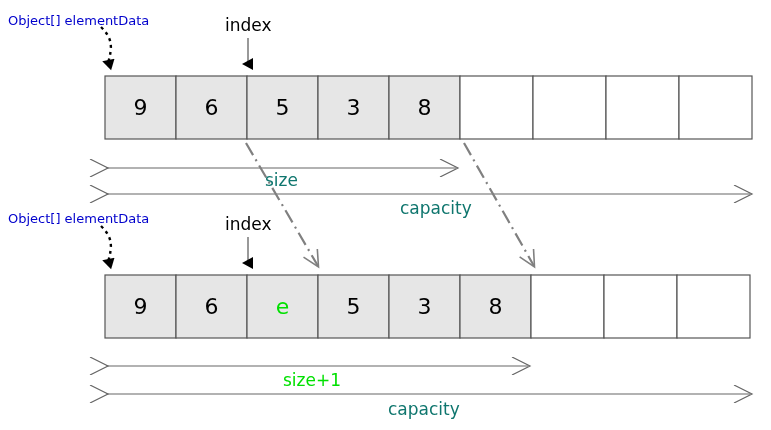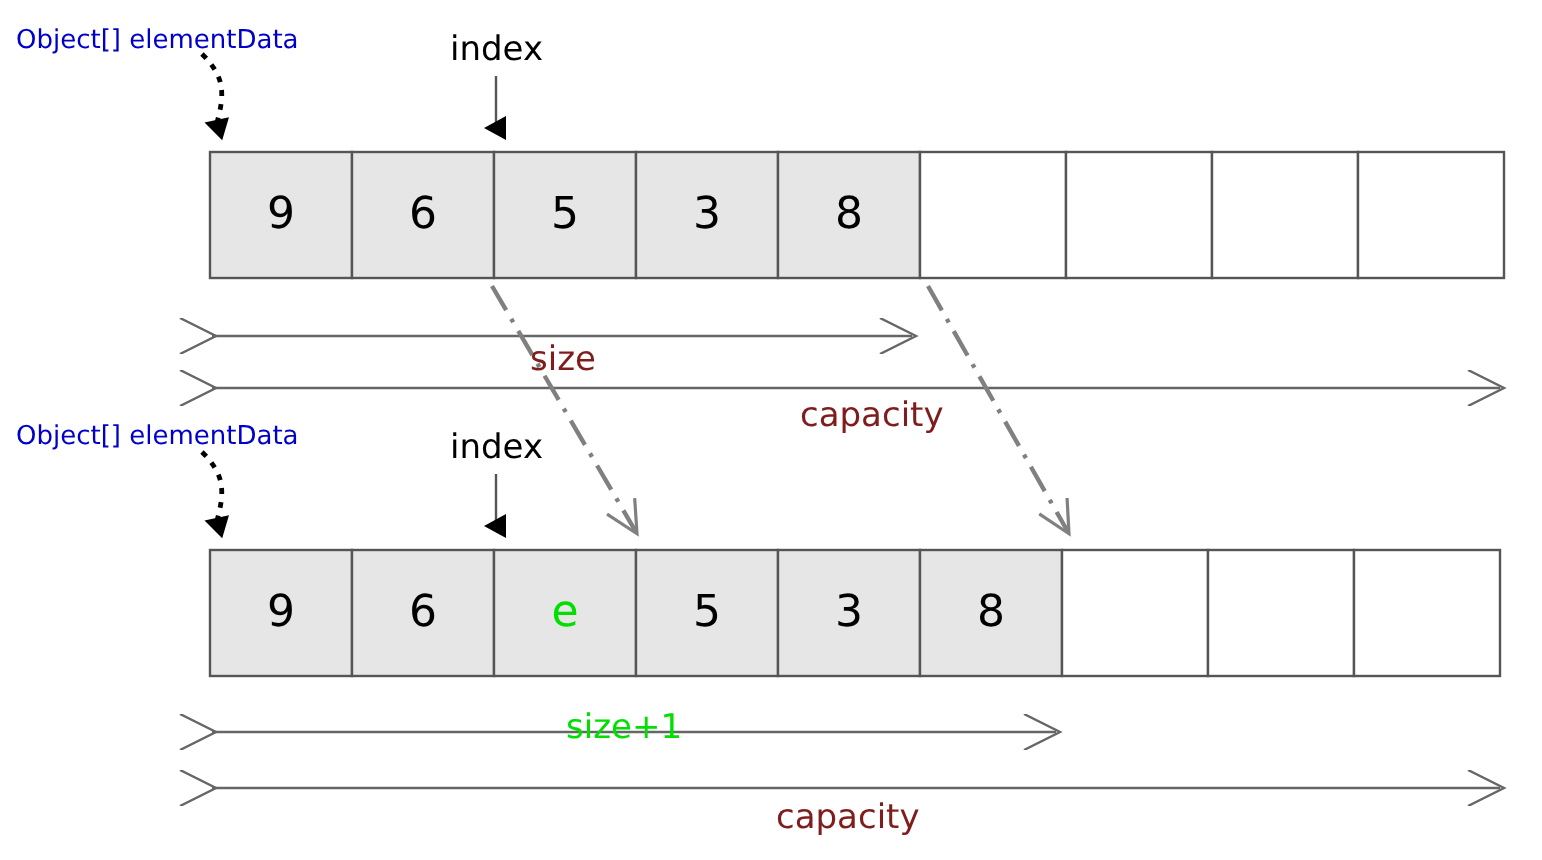--- a/index.html
+++ b/index.html
@@ -32,21 +32,21 @@
   .lbl-ptr {
     font-size: 13px;
     color: #0000cc;
   }
   .lbl-idx {
     font-size: 17px;
     color: #000000;
   }
   .lbl-span {
     font-size: 17px;
-    color: #7f1d1d;
+    color: #0f766e;
   }
   .lbl-span-green {
     font-size: 17px;
     color: #00e000;
   }
   .cellval {
     position: absolute;
     width: 71px;
     text-align: center;
     font-size: 22px;
@@ -146,16 +146,16 @@
   <div class="cellval" style="left:105px; top:296px;">9</div>
   <div class="cellval" style="left:176px; top:296px;">6</div>
   <div class="cellval green" style="left:247px; top:296px;">e</div>
   <div class="cellval" style="left:318px; top:296px;">5</div>
   <div class="cellval" style="left:389px; top:296px;">3</div>
   <div class="cellval" style="left:460px; top:296px;">8</div>
   <div class="cellval" style="left:531px; top:296px;"></div>
   <div class="cellval" style="left:604px; top:296px;"></div>
   <div class="cellval" style="left:677px; top:296px;"></div>
 
-  <div class="lbl lbl-span-green" style="left:283px; top:356px;">size+1</div>
+  <div class="lbl lbl-span-green" style="left:283px; top:372px;">size+1</div>
   <div class="lbl lbl-span" style="left:388px; top:401px;">capacity</div>
 
 </div>
 
 </body></html>

